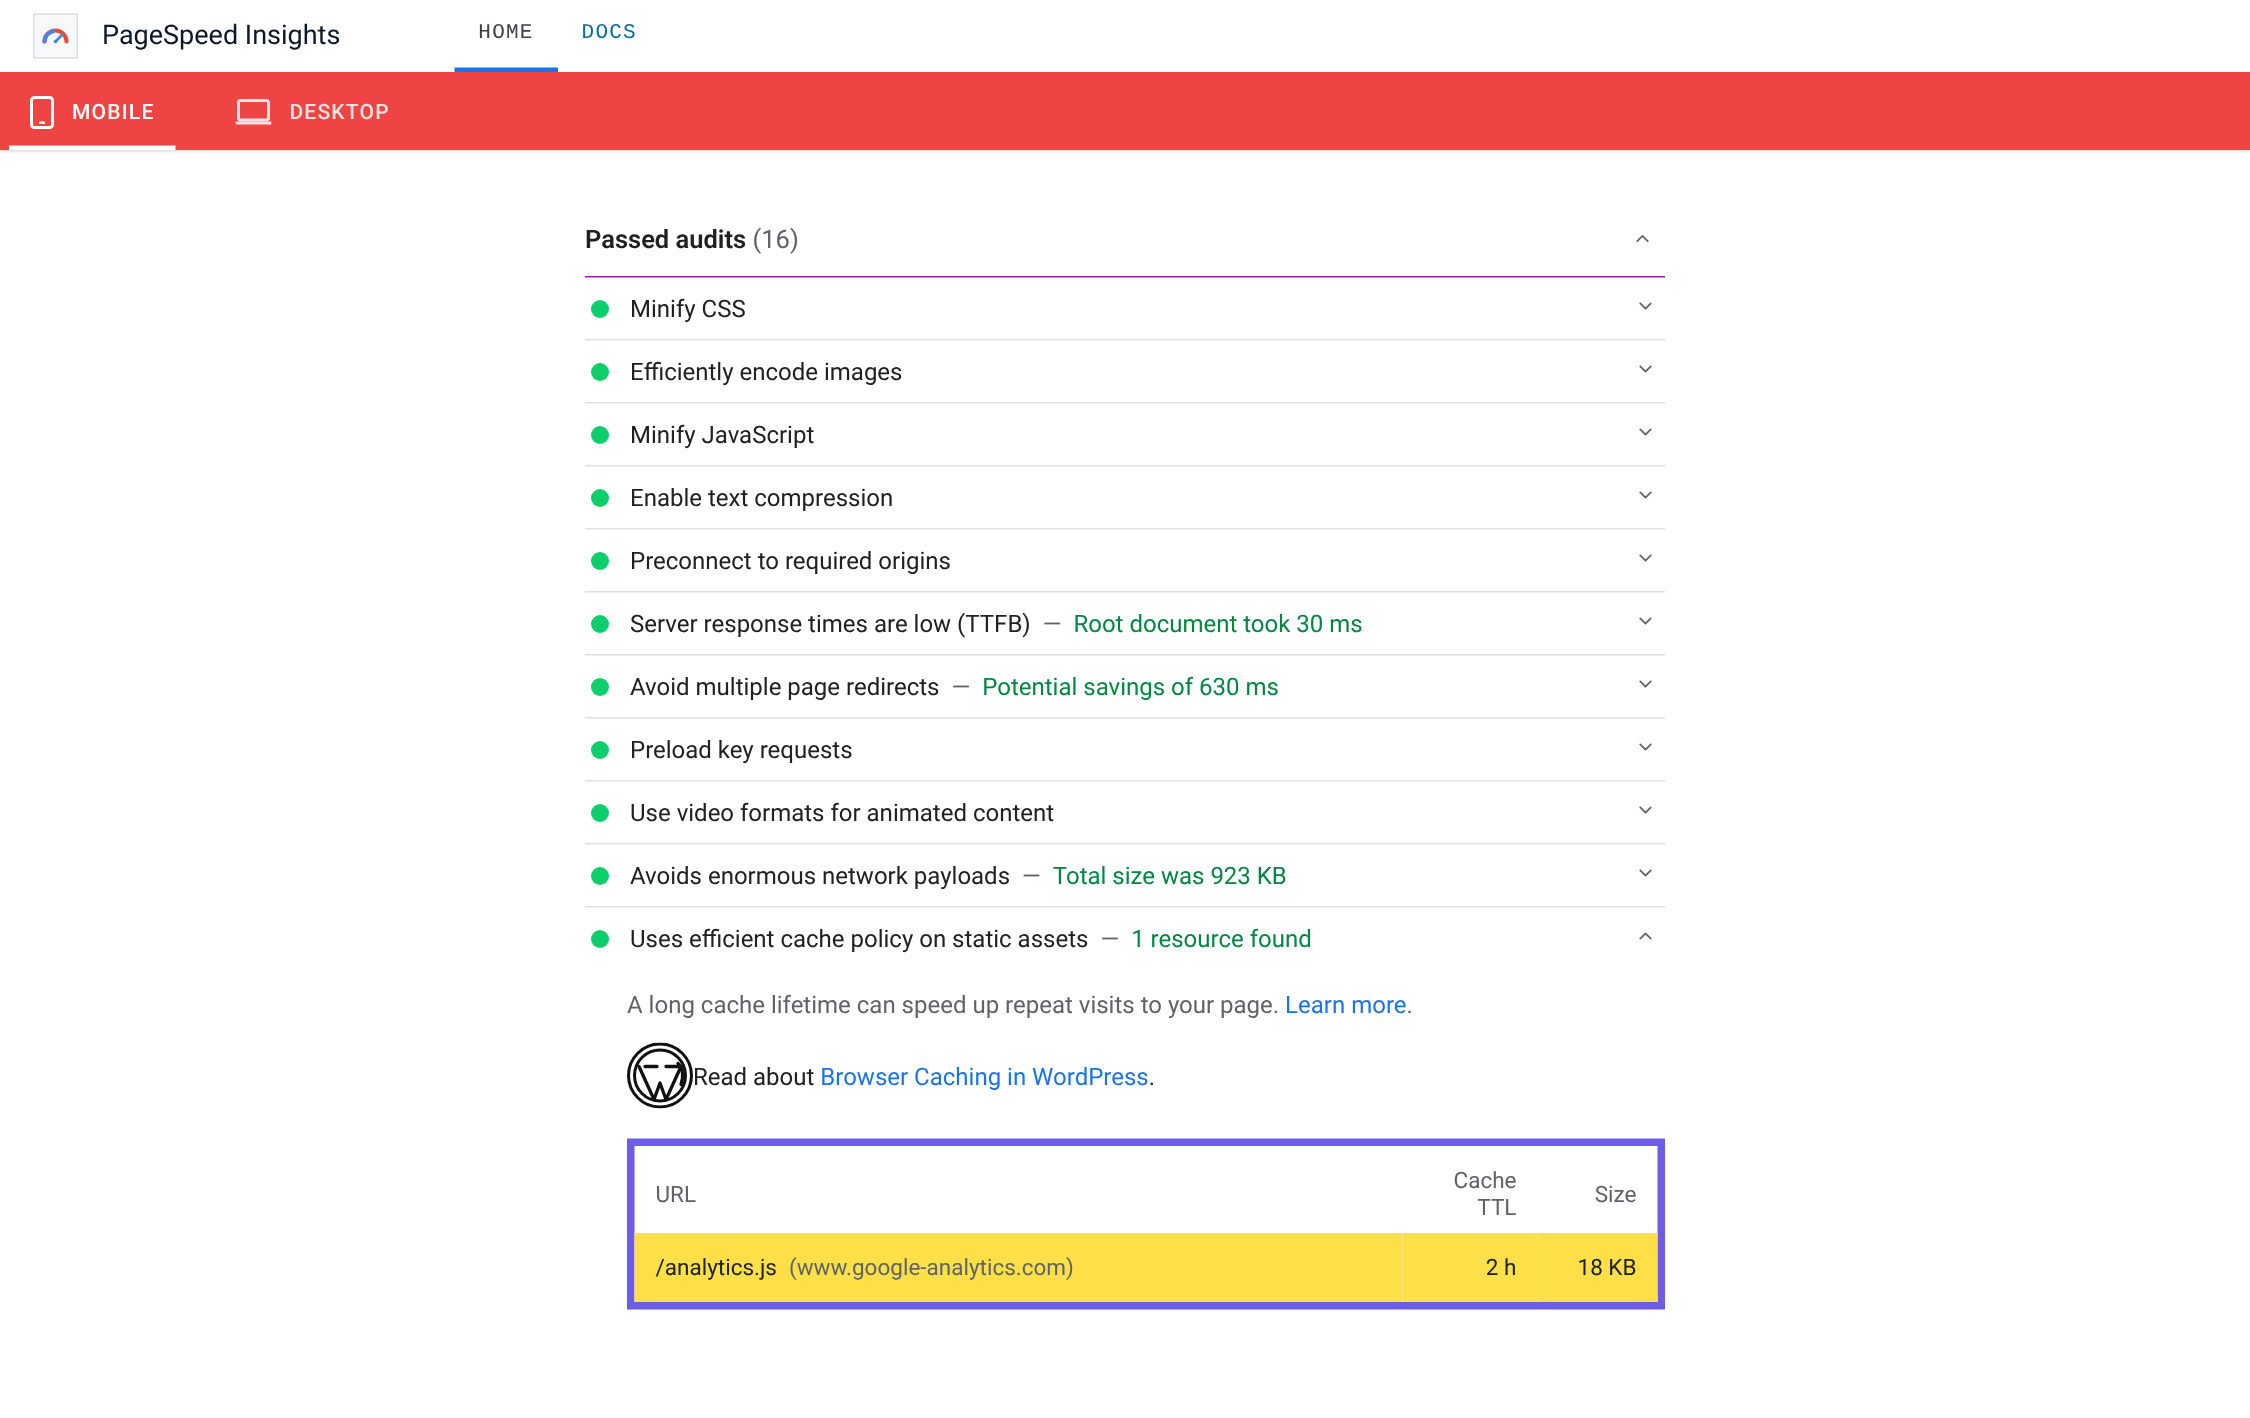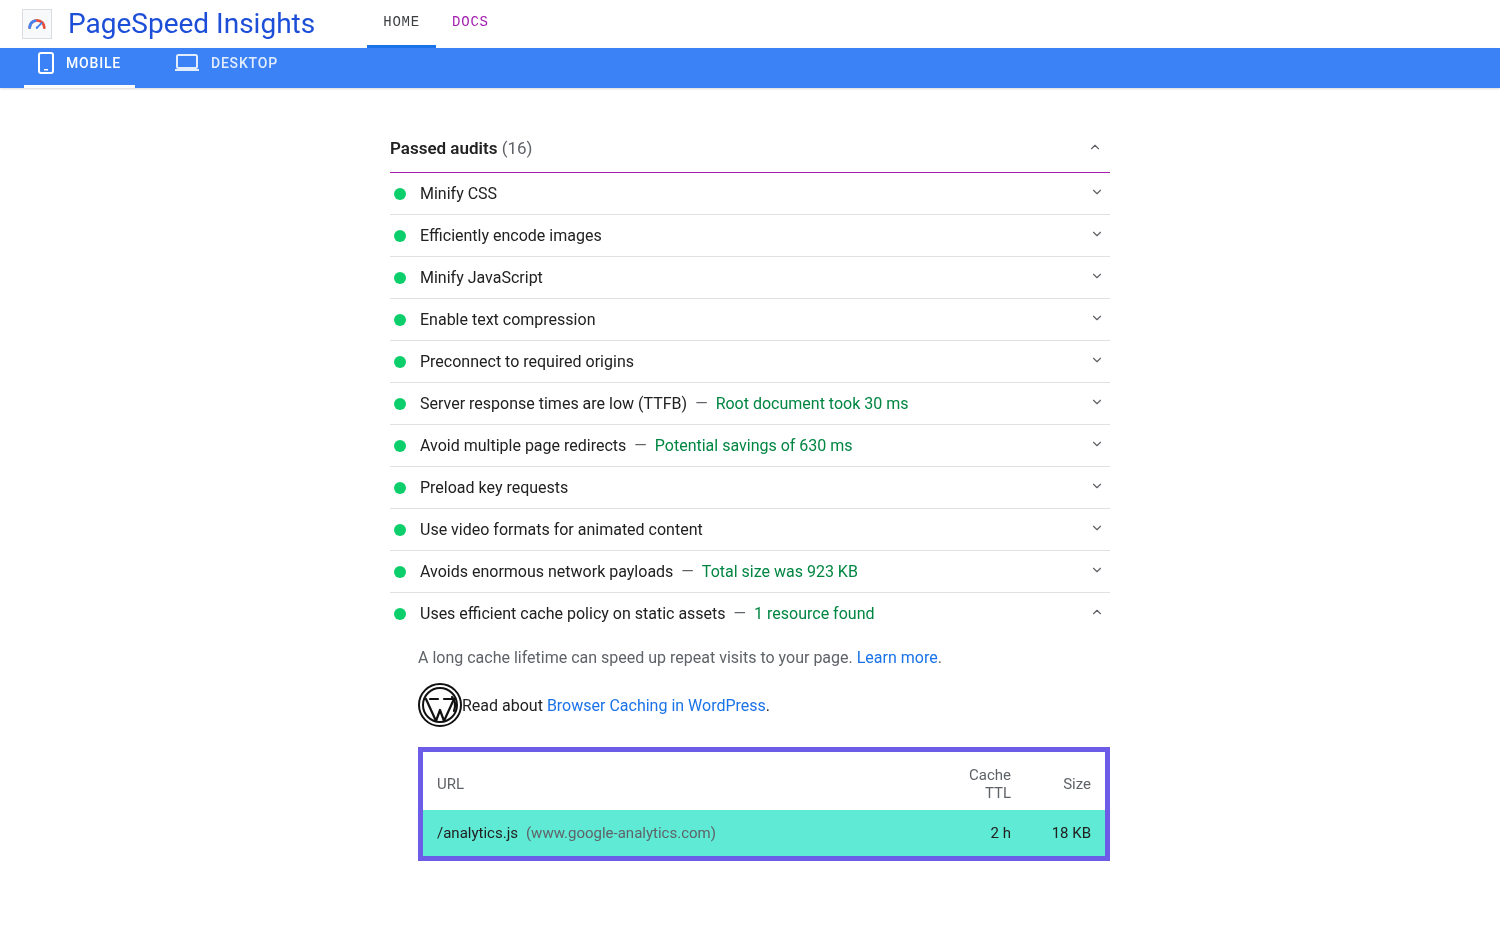--- a/index.html
+++ b/index.html
@@ -2,27 +2,27 @@
 <html><head>
 <meta charset="utf-8">
 <style>
   * { box-sizing: border-box; margin: 0; padding: 0; }
   html, body { font-family: Roboto, "Helvetica Neue", Arial, sans-serif; color:#212121; background:#fff; }
   body { width:1500px; }
 
   
   .topbar { height:48px; display:flex; align-items:center; border-bottom:1px solid transparent; padding-left:22px; }
   .logo-box { width:30px; height:30px; border:1px solid #dadce0; background:#f8f9fa; display:flex; align-items:center; justify-content:center; margin-right:16px; }
-  .app-title { font-size:28px; color:#1d4ed8; font-weight:400; margin-right:52px; }
+  .app-title { font-size:18px; color:#0f172a; font-weight:400; margin-right:76px; }
   .nav-tabs { display:flex; height:48px; align-items:flex-end;font-family:Liberation Mono, monospace; }
-  .nav-tab { font-size:14px; font-weight:500; letter-spacing:.8px; color:#a21caf; padding:0 16px; height:48px; display:flex; align-items:center; cursor:pointer; border-bottom:3px solid transparent; }
+  .nav-tab { font-size:14px; font-weight:500; letter-spacing:.8px; color:#0369a1; padding:0 16px; height:48px; display:flex; align-items:center; cursor:pointer; border-bottom:3px solid transparent; }
   .nav-tab.active { color:#3c4043; border-bottom-color:#1a73e8; }
 
   
-  .device-bar { background:#3b82f6; height:40px; display:flex; align-items:flex-end; padding-left:24px; box-shadow:0 1px 2px rgba(0,0,0,.15); }
+  .device-bar { background:#ef4444; height:52px; display:flex; align-items:flex-end; padding-left:6px; box-shadow:0 1px 2px rgba(0,0,0,.15); }
   .device-tab { display:flex; align-items:center; gap:12px; height:48px; padding:0 14px; color:#fff; font-size:14px; font-weight:500; letter-spacing:.8px; cursor:pointer; opacity:.85; }
   .device-tab.active { opacity:1; border-bottom:3px solid #fff; }
   .device-tab:not(.active){ padding-bottom:3px; }
   .device-tab svg { display:block; }
 
   
   .main { max-width:720px; margin:40px auto 0 auto; padding-bottom:40px; }
 
   .section-header { display:flex; align-items:center; justify-content:space-between; padding:10px 0 14px 0; }
   .section-title { font-size:17px; color:#212121; font-weight:600; }
@@ -45,21 +45,21 @@
 
   .wp-row { display:flex; align-items:center; padding:4px 0 14px 0; }
   .wp-logo { width:44px; height:44px; border-radius:50%; display:flex; align-items:center; justify-content:center; }
   .wp-text { font-size:16px; color:#212121; }
   .wp-text a { color:#1a73e8; text-decoration:none; }
 
   .table-wrap { border:5px solid #6c5ce7; margin-top:6px; }
   .tbl { width:100%; border-collapse:collapse; }
   .tbl th { text-align:left; font-weight:400; font-size:15px; color:#5f6368; padding:14px 14px 8px 14px;margin-top:18px; }
   .tbl th.right, .tbl td.right { text-align:right; }
-  .tbl tbody tr { background:#5eead4; }
+  .tbl tbody tr { background:#fde047; }
   .tbl td { padding:14px; font-size:15px; color:#212121; }
   .tbl td .host { color:#5f6368; padding-left:8px; }
 
   
   .psi-gauge { width:22px; height:22px; }
 </style>
 </head>
 <body>
 
 <div class="topbar">

